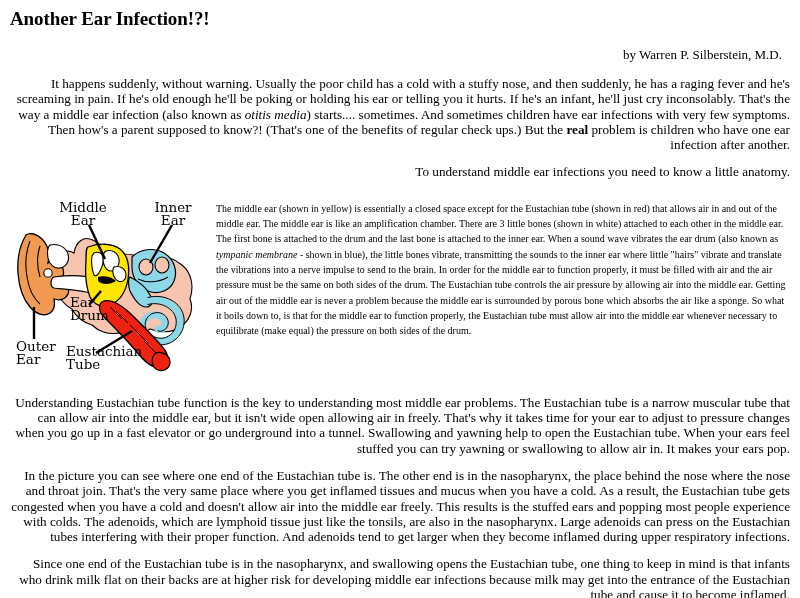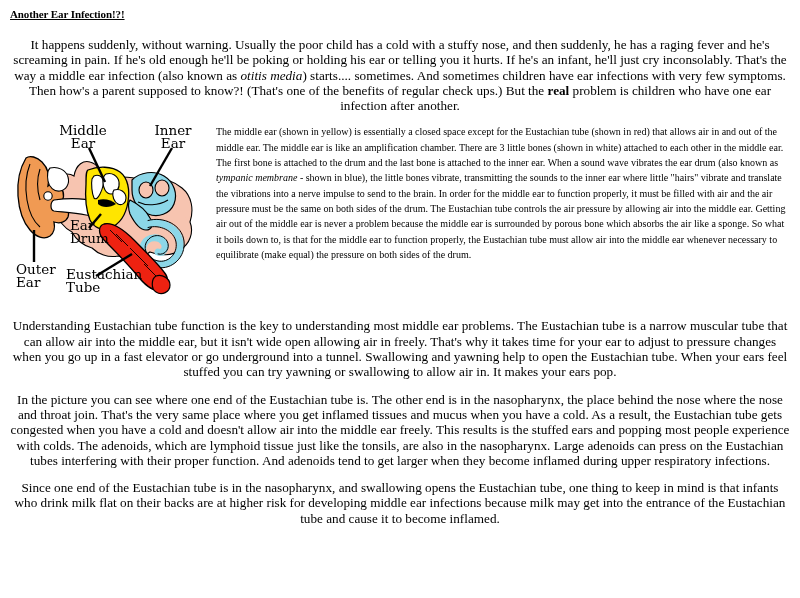--- a/index.html
+++ b/index.html
@@ -17,47 +17,46 @@
   }
   .page {
     width: 800px;
     height: 598px;
     position: relative;
     box-sizing: border-box;
     padding: 6px 10px 0 10px;
     overflow: hidden;
   }
   h1.doc-title {
-    font-size: 11px;
+    font-size: 19px;
     font-weight: bold;
     margin: 2px 0 0 0;
     letter-spacing: -0.1px;
-    text-decoration: underline;
   }
   .byline {
     text-align: right;
     font-size: 13px;
     line-height: 15px;
     margin-top: 17px;
     margin-right: 8px;
   }
   .byline .line2 { display: block; }
   p.body-text {
     font-size: 13.2px;
     line-height: 15.3px;
     margin: 12px 0 0 0;
-    text-align: center;
+    text-align: right;
   }
   p.first-para { margin-top: 14px; }
   .italic { font-style: italic; }
   .bold { font-weight: bold; }
 
   
   .anatomy-block {
-    margin-top: 11px;
+    margin-top: 21px;
     position: relative;
   }
   .anatomy-figure {
     float: left;
     width: 200px;
     height: 180px;
     position: relative;
     margin: 0 6px 2px 0;
   }
   .anatomy-figure svg { display: block; }
@@ -70,24 +69,26 @@
   .clearer { clear: both; height: 0; overflow: hidden; }
 </style>
 </head>
 <body>
 
 <div class="page">
 
   <h1 class="doc-title">Another Ear Infection!?!</h1>
 
   <div class="byline">
+    <span>by Warren P. Silberstein, M.D.</span>
   </div>
 
   <p class="body-text first-para"><span>It happens suddenly, without warning. Usually the poor child has a cold with a stuffy nose, and then suddenly, he has a raging fever and he's screaming in pain. If he's old enough he'll be poking or holding his ear or telling you it hurts. If he's an infant, he'll just cry inconsolably. That's the way a middle ear infection (also known as </span><span class="italic">otitis media</span><span>) starts.... sometimes. And sometimes children have ear infections with very few symptoms. Then how's a parent supposed to know?! (That's one of the benefits of regular check ups.) But the </span><span class="bold">real</span><span> problem is children who have one ear infection after another.</span></p>
 
+  <p class="body-text">To understand middle ear infections you need to know a little anatomy.</p>
 
   <div class="anatomy-block">
 
     <div class="anatomy-figure">
       <svg width="200" height="180" viewBox="0 0 200 180">
 
         <path fill="#F7C4B0" stroke="#000000" stroke-width="1.1" d="M41,58 C48,50 58,48 64,52 C66,40 74,36 80,38 C88,40 92,48 92,56
                  C104,52 120,52 132,56 C148,52 162,56 172,64 C182,72 184,86 180,98
                  C184,108 180,120 170,126 C162,132 150,132 140,128
                  C132,134 118,136 108,132 C98,134 88,130 82,124

